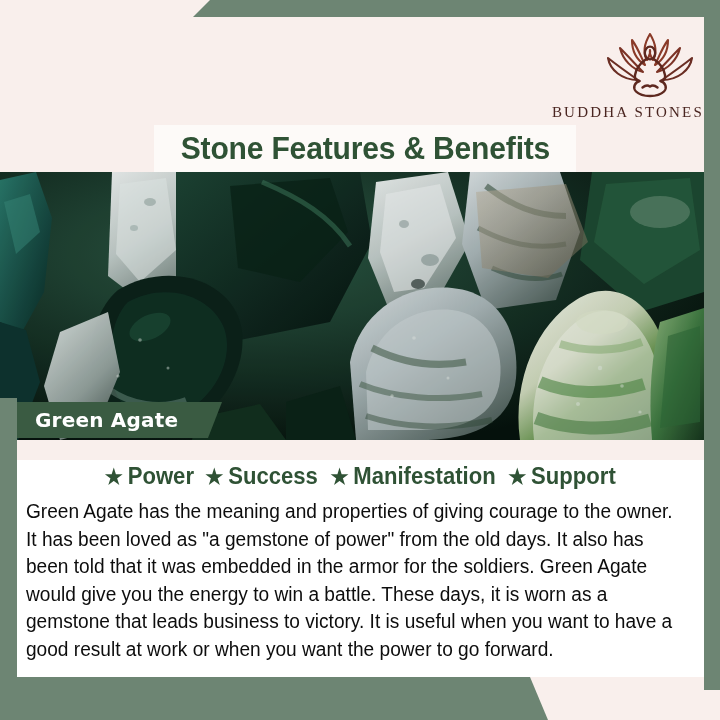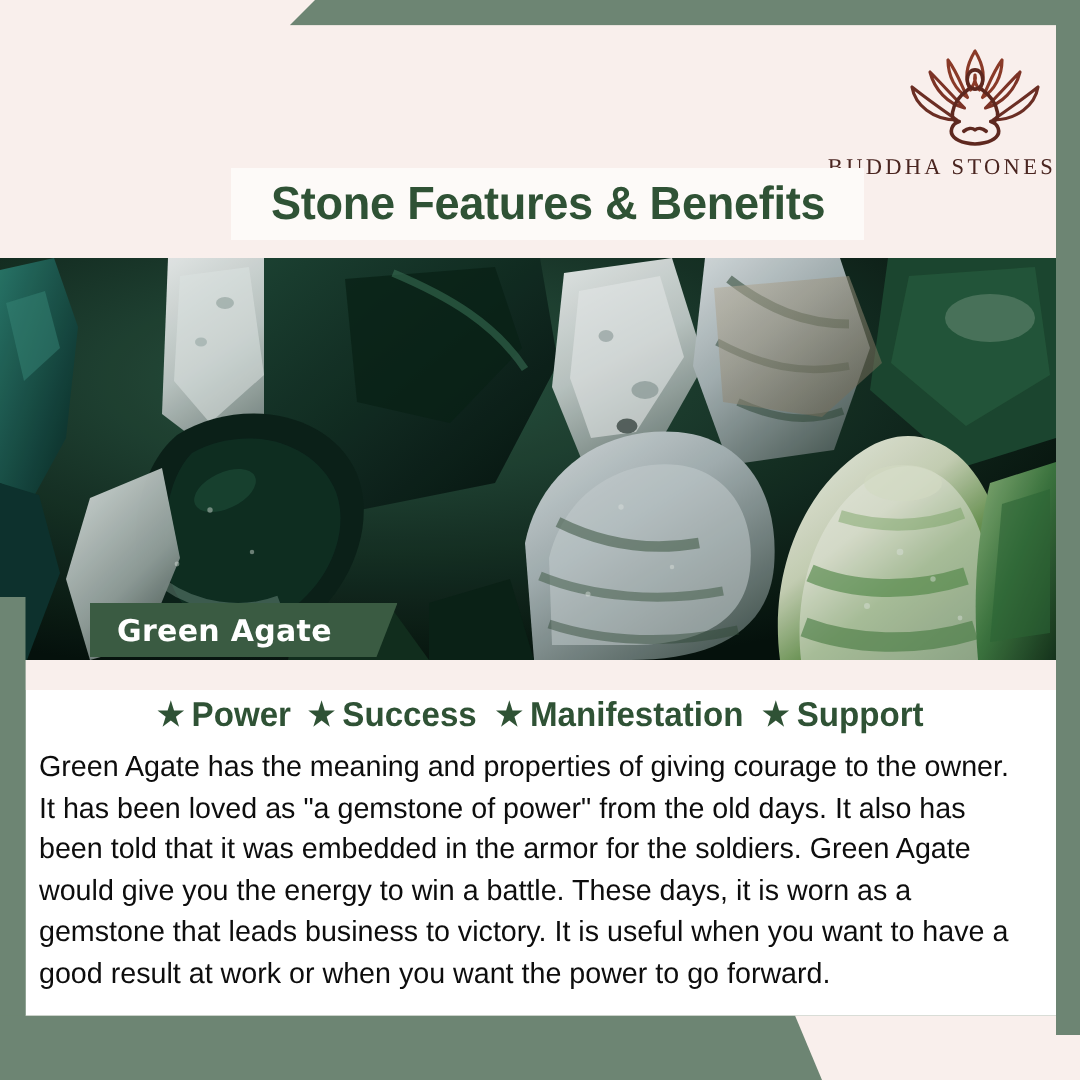--- a/index.html
+++ b/index.html
@@ -32,21 +32,21 @@
   }
   .logo-mark{width:108px;height:74px;display:block;}
   .logo-text{
     margin-top:4px;
     font-family:"Liberation Serif", serif;
     font-size:15px;letter-spacing:2.2px;color:#4a2520;font-weight:400;
   }
 
   
   .title-band{
-    position:absolute;left:154px;top:112px;width:422px;height:48px;
+    position:absolute;left:154px;top:125px;width:422px;height:48px;
     background:#fdfaf8;
     display:flex;align-items:center;justify-content:center;
   }
   .title-text{
     font-family:"Liberation Sans Narrow","Liberation Sans",sans-serif;
     font-weight:bold;font-size:31px;color:#2f5235;
     letter-spacing:-0.2px;transform:scaleX(0.97);
     white-space:nowrap;
   }
 
@@ -55,21 +55,21 @@
     position:absolute;left:0;top:172px;width:704px;height:268px;
     overflow:hidden;background:#0d1a13;
   }
   .photo svg{display:block;width:704px;height:268px;}
 
   
   .name-banner{
     position:absolute;left:17px;top:402px;width:205px;height:36px;
     background:#3a5b42;
     clip-path:polygon(0 0, 100% 0, calc(100% - 14px) 100%, 0 100%);
-    display:flex;align-items:center;margin-left:43px;
+    display:flex;align-items:center;
   }
   .name-banner-text{
     color:#ffffff;font-weight:bold;font-size:20px;margin-left:18px;
     letter-spacing:0.2px;
     font-family:"DejaVu Sans","Liberation Sans",sans-serif;
   }
 
   
   .body-panel{
     position:absolute;left:17px;top:440px;width:687px;height:237px;

